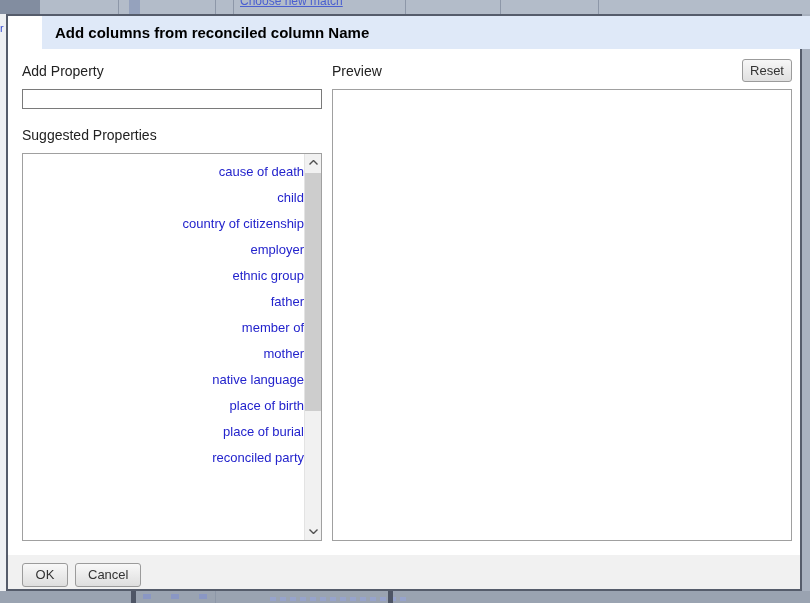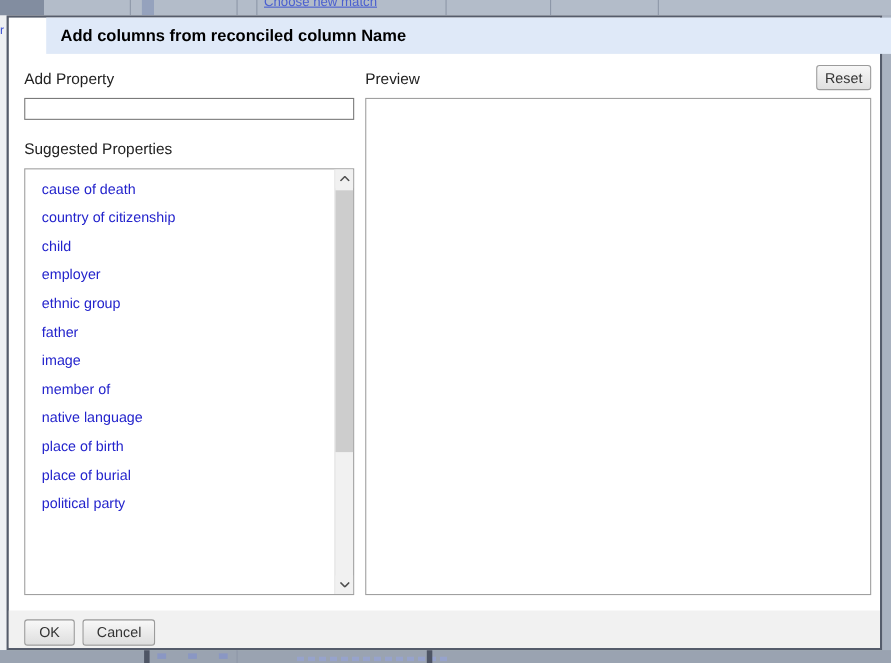--- a/index.html
+++ b/index.html
@@ -66,21 +66,21 @@
     background:linear-gradient(#f7f7f7,#e0e0e0);
     font-family:"Liberation Sans","DejaVu Sans",sans-serif;
     line-height:21px;
   }
   .listbox{
     position:absolute;left:14px;top:137px;width:300px;height:388px;
     border:1px solid #a0a0a0;background:#fff;overflow:hidden;
   }
   .list-items{
     position:absolute;left:0;top:0;right:17px;bottom:0;
-    padding-top:5px;overflow:hidden;
+    padding-top:5px;overflow:hidden;text-align:right;
   }
   .prop-item{
     height:26px;line-height:26px;padding-left:15px;
     font-size:13px;color:var(--link-color);cursor:pointer;white-space:nowrap;
   }
   
   .scrollbar{
     position:absolute;top:0;right:0;width:17px;height:100%;
     background:#f1f1f1;border-left:1px solid #e3e3e3;
   }
@@ -152,31 +152,31 @@
   <span class="panel-label lbl-add-property">Add Property</span>
 
   <input class="property-input" type="text" value="" style="">
 
   <span class="panel-label lbl-suggested">Suggested Properties</span>
 
   <div class="listbox">
     <div class="list-items">
 
     <div class="prop-item">cause of death</div>
+        <div class="prop-item">child</div>
         <div class="prop-item">country of citizenship</div>
-        <div class="prop-item">child</div>
         <div class="prop-item">employer</div>
         <div class="prop-item">ethnic group</div>
         <div class="prop-item">father</div>
-        <div class="prop-item">image</div>
         <div class="prop-item">member of</div>
+        <div class="prop-item">mother</div>
         <div class="prop-item">native language</div>
         <div class="prop-item">place of birth</div>
         <div class="prop-item">place of burial</div>
-        <div class="prop-item">political party</div>
+        <div class="prop-item">reconciled party</div>
       </div>
     <div class="scrollbar">
       <div class="scroll-btn up">
         <svg class="chev" viewBox="0 0 9 5">
             <polyline points="0.5,4.5 4.5,0.5 8.5,4.5" fill="none" stroke="#505050" stroke-width="1.4"></polyline>
           </svg>
       </div>
       <div class="scroll-thumb"></div>
       <div class="scroll-btn down">
         <svg class="chev" viewBox="0 0 9 5">

